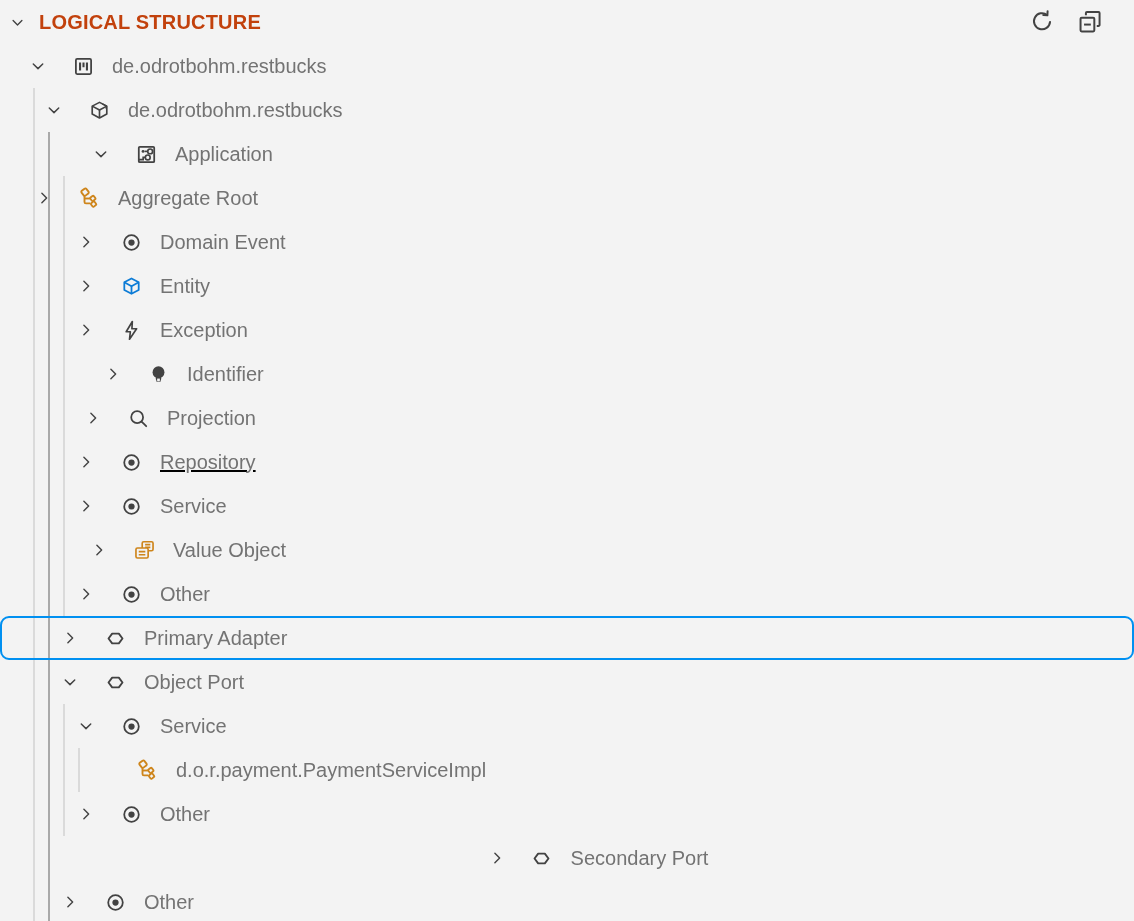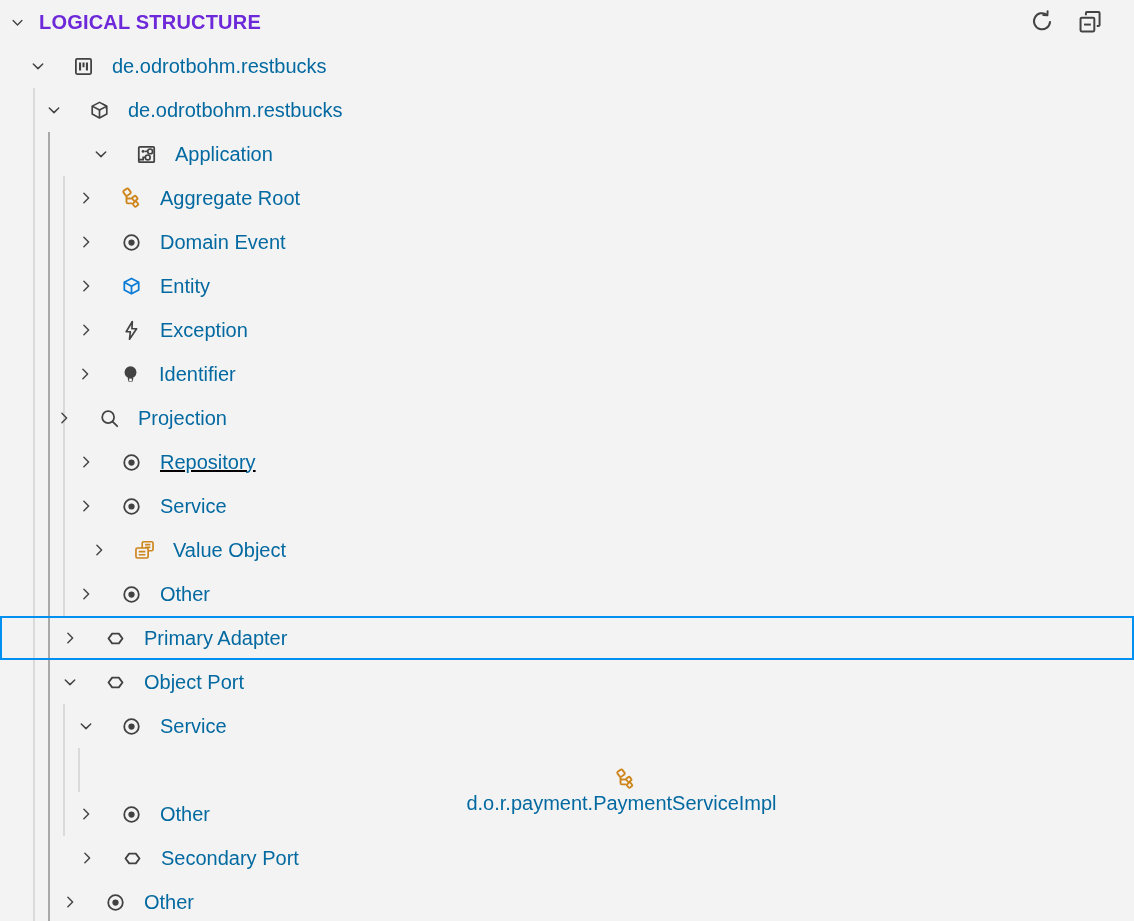--- a/index.html
+++ b/index.html
@@ -8,36 +8,36 @@
     background:#f3f3f3;
     font-family:"Liberation Sans",sans-serif;
     -webkit-font-smoothing:antialiased;
   }
   .header{
     height:44px;display:flex;align-items:center;
     padding-left:9px;padding-right:30px;box-sizing:border-box;
   }
   .header .chev{width:17px;height:17px;flex:none;display:flex;align-items:center;justify-content:center;}
   .title{
-    font-size:20px;font-weight:700;color:#6d28d9;letter-spacing:.2px;
+    font-size:20px;font-weight:700;color:#c2410c;letter-spacing:.2px;
     margin-left:13px;white-space:nowrap;
   }
   .actions{margin-left:auto;display:flex;gap:20px;}
   .act{width:28px;height:28px;display:flex;align-items:center;justify-content:center;cursor:pointer;}
   .tree{position:relative;}
   .guide{position:absolute;width:2px;background:#dadada;}
   .guide.active{background:#a9a9a9;}
   .row{
     position:relative;height:44px;display:flex;align-items:center;
     box-sizing:border-box;white-space:nowrap;cursor:pointer;
   }
   .row.selected{border:2px solid #0090f1;}
   .twistie{width:18px;height:18px;flex:none;display:flex;align-items:center;justify-content:center;}
   .ico{width:26px;height:26px;flex:none;margin-left:23px;display:flex;align-items:center;justify-content:center;}
-  .lbl{margin-left:16px;font-size:20px;color:#0369a1;}
+  .lbl{margin-left:16px;font-size:20px;color:#737373;}
   svg{display:block;}
 </style>
 </head>
 <body>
 
 <div class="panel">
   <div class="header">
     <span class="chev">
       <svg width="17" height="17" viewBox="0 0 24 24">
           <path d="M5.8 9.3 L12 15.5 L18.2 9.3" fill="none" stroke="#424242" stroke-width="1.9" stroke-linecap="round" stroke-linejoin="round"></path>
@@ -114,21 +114,21 @@
               <path d="M10.2 9 H13.2"></path>
               <circle cx="15.5" cy="9" r="2.3"></circle>
               <circle cx="13.2" cy="14.8" r="2.3"></circle>
               <path d="M4.6 16.9 H8.8 V14.8 H10.8"></path>
             </g>
           </svg>
         </span>
     <span class="lbl">Application</span>
   </div>
 
-  <div class="row" style="padding-left: 77px;">
+  <div class="row" style="padding-left: 35px;">
     <span class="twistie">
           <svg width="18" height="18" viewBox="0 0 24 24">
             <path d="M9.2 5.7 L15.5 12 L9.2 18.3" fill="none" stroke="#424242" stroke-width="1.9" stroke-linecap="round" stroke-linejoin="round"></path>
           </svg>
         </span>
     <span class="ico">
           <svg width="25" height="25" viewBox="0 0 24 24">
             <g fill="none" stroke="#ce851b" stroke-width="1.8" stroke-linejoin="round">
               <rect x="-2.9" y="-2.9" width="5.8" height="5.8" rx="1.2" transform="translate(7.7,5.9) rotate(-38)"></rect>
               <path d="M7.2 9.4 V15.3 Q7.2 16.7 8.6 16.7 H12.6"></path>
@@ -181,37 +181,37 @@
           </svg>
         </span>
     <span class="ico">
           <svg width="25" height="25" viewBox="0 0 24 24">
             <path d="M12.8 3.4 L6.9 13.2 H10.9 L10.1 20.4 L16.9 10.3 H12.4 Z" fill="none" stroke="#424242" stroke-width="1.6" stroke-linejoin="round"></path>
           </svg>
         </span>
     <span class="lbl">Exception</span>
   </div>
 
-  <div class="row" style="padding-left: 76px;">
+  <div class="row" style="padding-left: 104px;">
     <span class="twistie">
           <svg width="18" height="18" viewBox="0 0 24 24">
             <path d="M9.2 5.7 L15.5 12 L9.2 18.3" fill="none" stroke="#424242" stroke-width="1.9" stroke-linecap="round" stroke-linejoin="round"></path>
           </svg>
         </span>
     <span class="ico">
           <svg width="25" height="25" viewBox="0 0 24 24">
             <circle cx="12" cy="9.8" r="5.7" fill="#424242"></circle>
             <path d="M9.4 13.8 h5.2 v2.4 l-0.9 3.1 h-3.4 l-0.9 -3.1 z" fill="#424242"></path>
             <rect x="10.7" y="15.9" width="2.6" height="2.8" fill="#f3f3f3"></rect>
           </svg>
         </span>
     <span class="lbl">Identifier</span>
   </div>
 
-  <div class="row" style="padding-left: 55px;">
+  <div class="row" style="padding-left: 44px; margin-left: 40px;">
     <span class="twistie">
           <svg width="18" height="18" viewBox="0 0 24 24">
             <path d="M9.2 5.7 L15.5 12 L9.2 18.3" fill="none" stroke="#424242" stroke-width="1.9" stroke-linecap="round" stroke-linejoin="round"></path>
           </svg>
         </span>
     <span class="ico">
           <svg width="25" height="25" viewBox="0 0 24 24">
             <circle cx="10.7" cy="10.7" r="5.7" fill="none" stroke="#424242" stroke-width="1.7"></circle>
             <path d="M15 15 L19.4 19.4" stroke="#424242" stroke-width="1.7" stroke-linecap="round"></path>
           </svg>
@@ -276,21 +276,21 @@
         </span>
     <span class="ico">
           <svg width="25" height="25" viewBox="0 0 24 24">
             <circle cx="12" cy="12" r="7" fill="none" stroke="#424242" stroke-width="1.7"></circle>
             <circle cx="12" cy="12" r="3" fill="#424242"></circle>
           </svg>
         </span>
     <span class="lbl">Other</span>
   </div>
 
-  <div class="row selected" style="padding-left: 59px;">
+  <div class="row selected" style="padding-left: 59px; border-radius: 9px;">
     <span class="twistie">
           <svg width="18" height="18" viewBox="0 0 24 24">
             <path d="M9.2 5.7 L15.5 12 L9.2 18.3" fill="none" stroke="#424242" stroke-width="1.9" stroke-linecap="round" stroke-linejoin="round"></path>
           </svg>
         </span>
     <span class="ico">
           <svg width="25" height="25" viewBox="0 0 24 24">
             <path d="M8.8 7.3 H15.2 L18.7 12 L15.2 16.7 H8.8 L5.3 12 Z" fill="none" stroke="#424242" stroke-width="1.8" stroke-linejoin="round"></path>
           </svg>
         </span>
@@ -319,21 +319,21 @@
         </span>
     <span class="ico">
           <svg width="25" height="25" viewBox="0 0 24 24">
             <circle cx="12" cy="12" r="7" fill="none" stroke="#424242" stroke-width="1.7"></circle>
             <circle cx="12" cy="12" r="3" fill="#424242"></circle>
           </svg>
         </span>
     <span class="lbl">Service</span>
   </div>
 
-  <div class="row" style="padding-left: 93px; flex-direction: column;">
+  <div class="row" style="padding-left: 93px;">
     <span class="twistie"></span>
     <span class="ico">
           <svg width="25" height="25" viewBox="0 0 24 24">
             <g fill="none" stroke="#ce851b" stroke-width="1.8" stroke-linejoin="round">
               <rect x="-2.9" y="-2.9" width="5.8" height="5.8" rx="1.2" transform="translate(7.7,5.9) rotate(-38)"></rect>
               <path d="M7.2 9.4 V15.3 Q7.2 16.7 8.6 16.7 H12.6"></path>
               <path d="M7.2 12 H12.4"></path>
               <rect x="-2.1" y="-2.1" width="4.2" height="4.2" rx="0.9" transform="translate(15.2,11.9) rotate(-38)"></rect>
               <rect x="-2.1" y="-2.1" width="4.2" height="4.2" rx="0.9" transform="translate(15.9,17.4) rotate(-38)"></rect>
             </g>
@@ -350,21 +350,21 @@
         </span>
     <span class="ico">
           <svg width="25" height="25" viewBox="0 0 24 24">
             <circle cx="12" cy="12" r="7" fill="none" stroke="#424242" stroke-width="1.7"></circle>
             <circle cx="12" cy="12" r="3" fill="#424242"></circle>
           </svg>
         </span>
     <span class="lbl">Other</span>
   </div>
 
-  <div class="row" style="padding-left: 78px;">
+  <div class="row" style="padding-left: 62px; justify-content: center;">
     <span class="twistie">
           <svg width="18" height="18" viewBox="0 0 24 24">
             <path d="M9.2 5.7 L15.5 12 L9.2 18.3" fill="none" stroke="#424242" stroke-width="1.9" stroke-linecap="round" stroke-linejoin="round"></path>
           </svg>
         </span>
     <span class="ico">
           <svg width="25" height="25" viewBox="0 0 24 24">
             <path d="M8.8 7.3 H15.2 L18.7 12 L15.2 16.7 H8.8 L5.3 12 Z" fill="none" stroke="#424242" stroke-width="1.8" stroke-linejoin="round"></path>
           </svg>
         </span>

